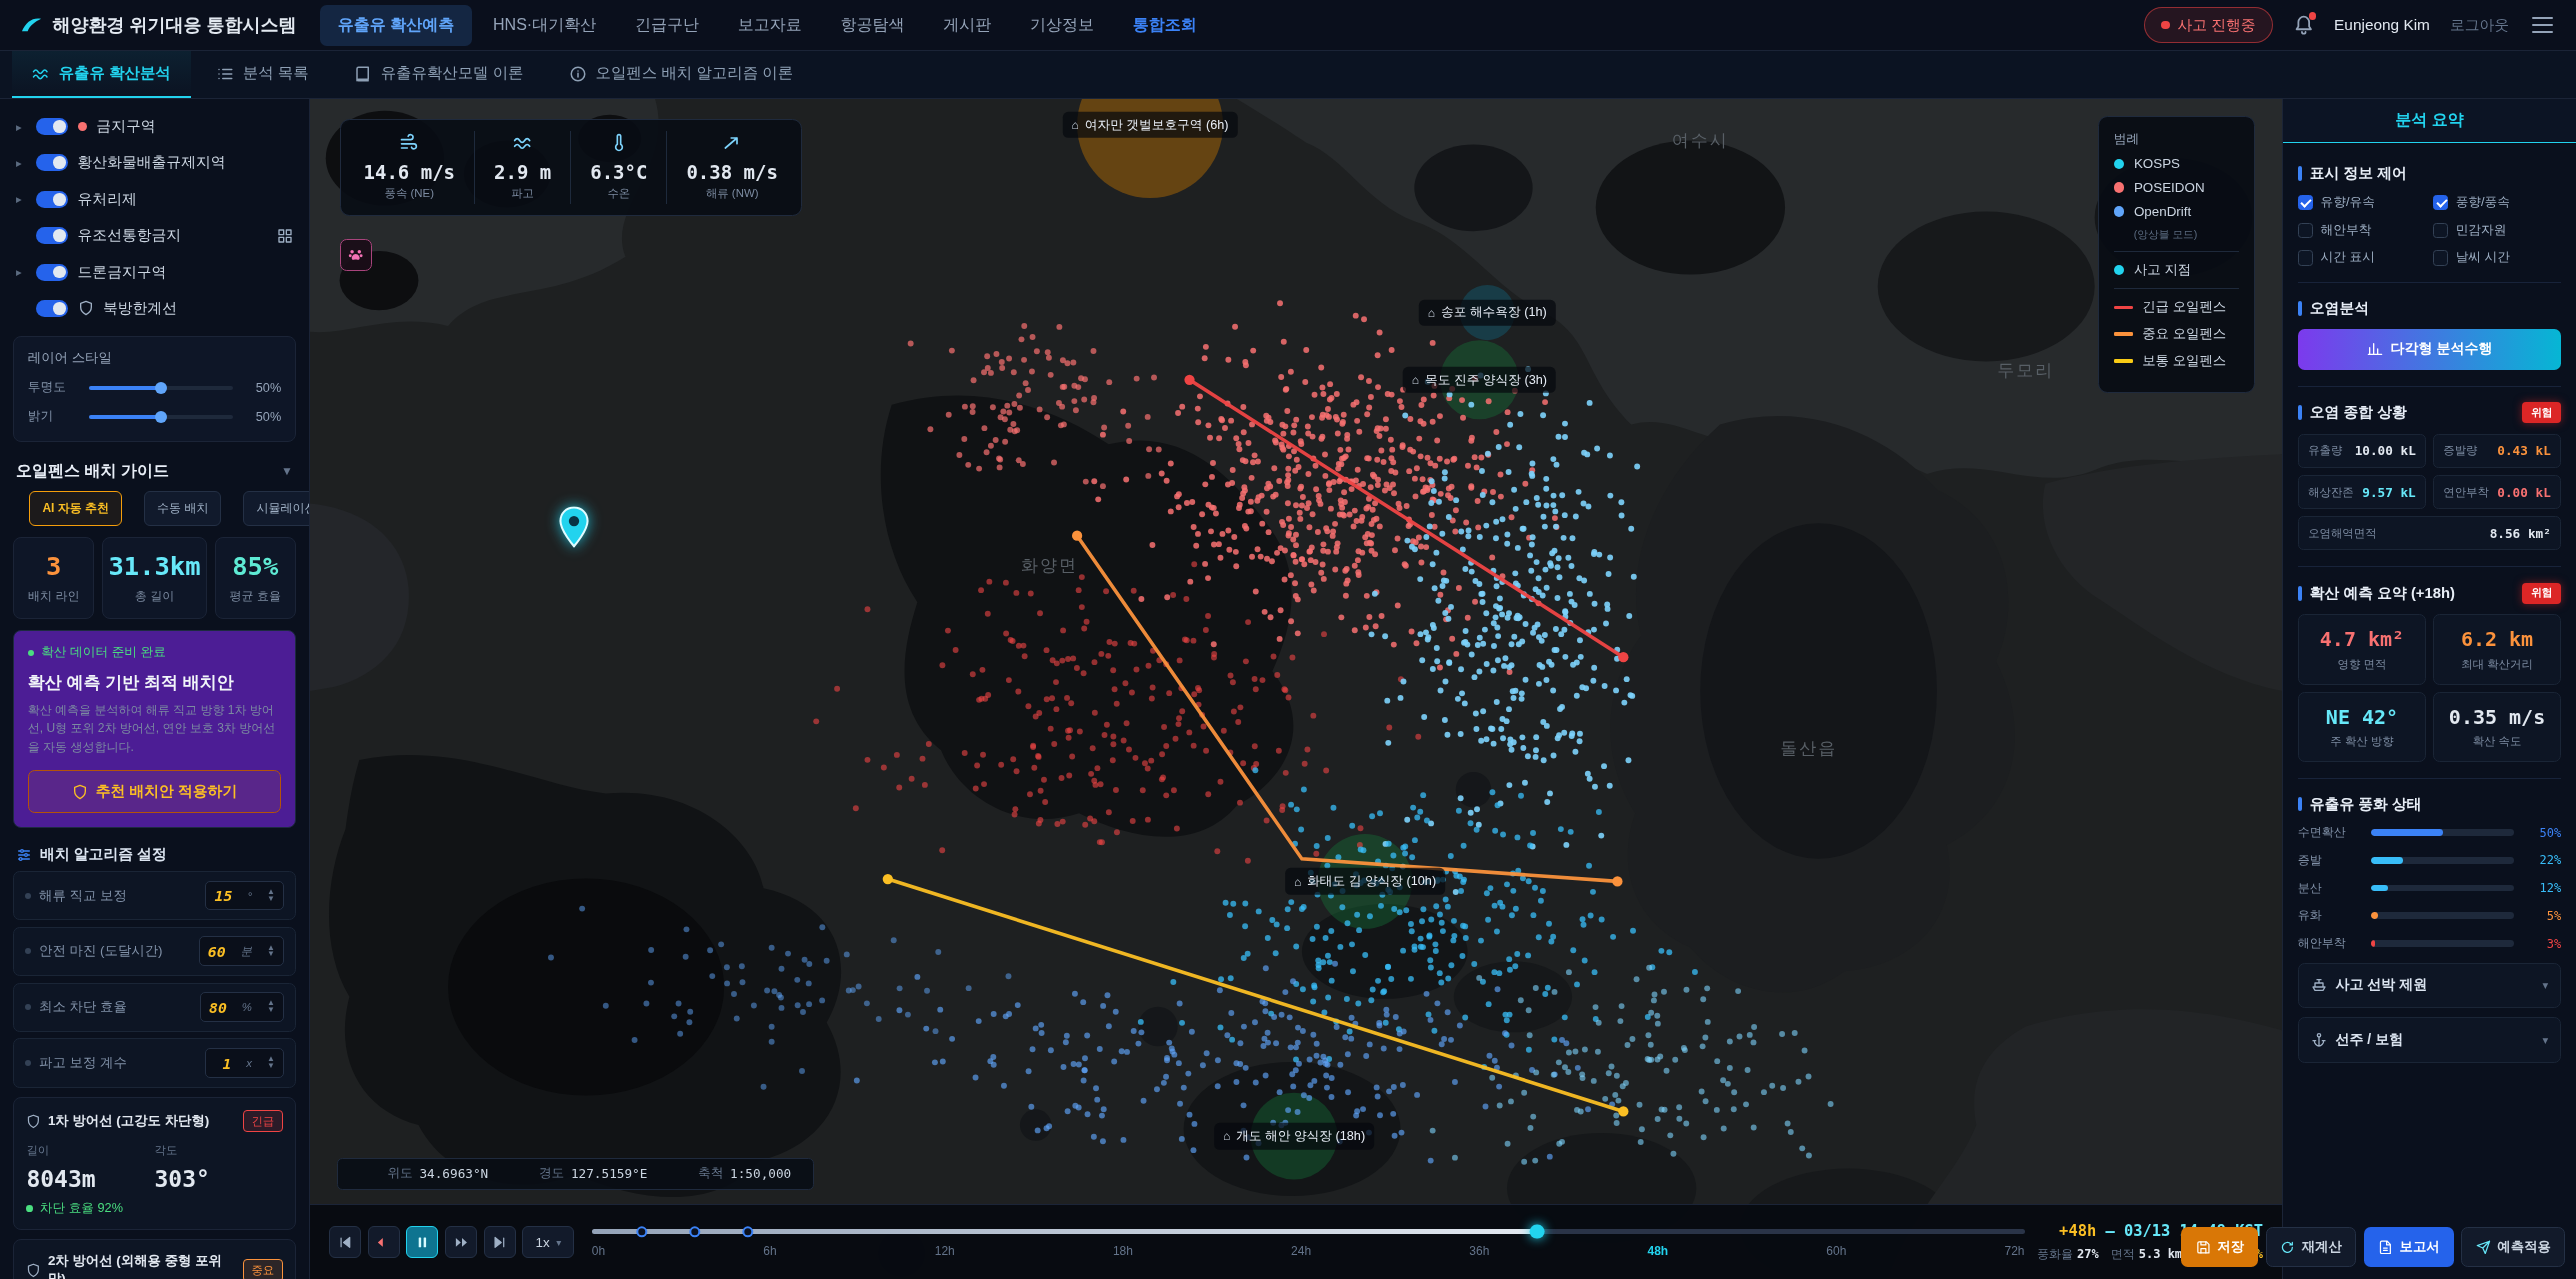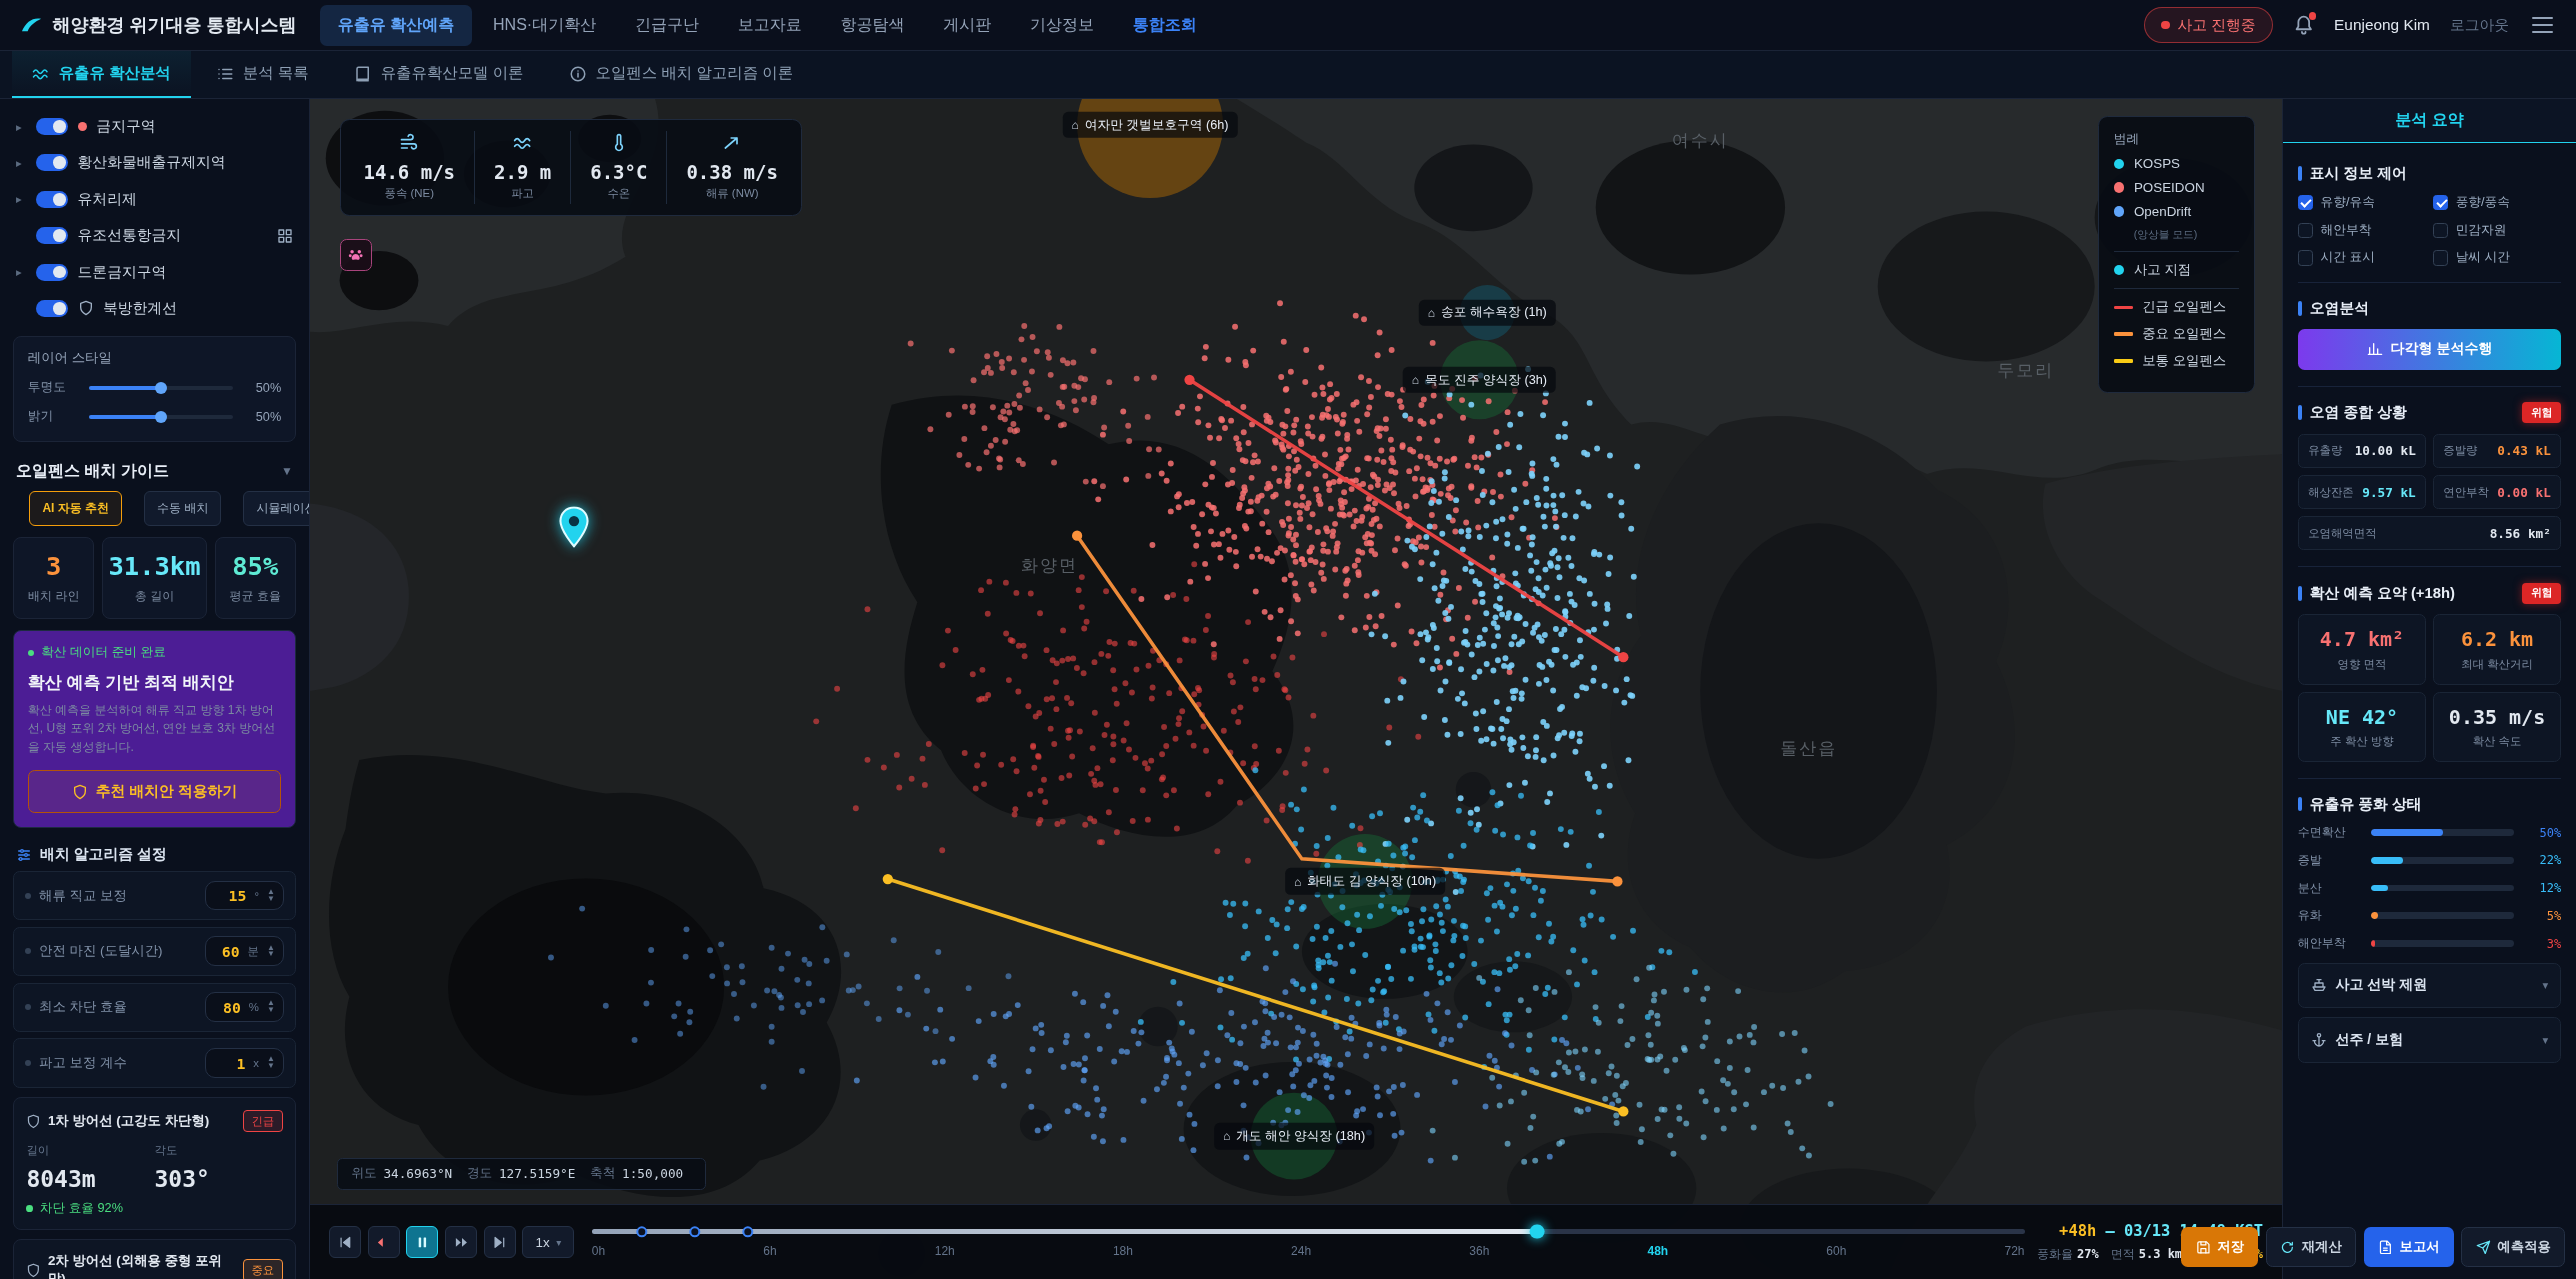--- a/index.html
+++ b/index.html
@@ -80,21 +80,21 @@
   .plan-title { font-size:17px; font-weight:bold; margin:9.4px 0 6.7px; color:#f1f5f9; }
   .plan-desc { font-size:12px; color:#7c8ba1; line-height:1.55; }
   .apply-btn { margin-top:13.4px; width:100%; padding:11.4px; border-radius:6.7px; background:rgba(245,158,11,.08); border:1.3px solid #b45309; color:#fbbf24; font-size:14.8px; font-weight:bold; display:flex; gap:8px; justify-content:center; align-items:center; }
   .apply-btn .ico { width:16px; height:16px; }
 
   .algo-head { display:flex; gap:8px; align-items:center; font-size:14.8px; font-weight:bold; margin:17.4px 2.7px 5.4px; color:#dbe4f0; }
   .algo-head .ico { color:#3b82f6; width:16px; height:16px; }
   .algo-row { display:flex; justify-content:space-between; align-items:center; background:#0d1524; border:0.7px solid #1a2536; border-radius:6.7px; padding:8.7px 10.7px; margin:6.7px 0; }
   .algo-label { color:#8191a8; font-size:13.4px; display:flex; gap:8px; align-items:center; }
   .algo-label .d { width:6px; height:6px; border-radius:50%; background:#334155; }
-  .algo-input { display:flex; align-items:center; gap:8px; background:#0a0f1a; border:0.7px solid #243045; border-radius:10px; padding:5.4px 8px; min-width:79px; justify-content:flex-end; }
+  .algo-input { display:flex; align-items:center; gap:15px; background:#0a0f1a; border:0.7px solid #243045; border-radius:5px; padding:5.4px 8px; min-width:79px; justify-content:flex-end;font-style:italic; }
   .algo-val { color:#fbbf24; font-family:"DejaVu Sans Mono",monospace; font-size:14.8px; font-weight:bold; }
   .algo-unit { color:#64748b; font-size:11.4px; }
   .spin { display:flex; flex-direction:column; color:#64748b; font-size:8px; line-height:.85; }
 
   .fence-card { background:#0d1524; border:0.7px solid #1b2437; border-radius:8px; padding:12px; margin:9.4px 0; }
   .fc-head { display:flex; justify-content:space-between; align-items:center; gap:5.4px; }
   .fc-title { display:flex; gap:6.7px; align-items:center; font-size:13.4px; font-weight:bold; color:#e2e8f0; }
   .fc-title .ico { width:14.8px; height:14.8px; color:#9fb0c5; }
   .fc-badge { font-size:11.4px; border:0.7px solid; border-radius:4px; padding:2.7px 7.4px; flex:none; }
   .fc-grid { display:grid; grid-template-columns:1fr 1fr; margin:10.7px 0 8px; }
@@ -124,21 +124,21 @@
   .legend-div { height:0.7px; background:#1e293b; margin:9.4px 0; }
   .legend-line { width:19px; height:3.4px; border-radius:1.3px; flex:none; }
 
   .site-marker { position:absolute; transform:translate(-50%,-50%); display:flex; gap:6px; align-items:center; background:rgba(5,8,14,.72); border-radius:5.4px; padding:4.7px 8.7px; font-size:12.7px; color:#e8eef7; white-space:nowrap; z-index:4; }
   .sm-ico { color:#cbd5e1; font-size:12px; }
   .place-label { position:absolute; transform:translate(-50%,-50%); color:#585f66; font-size:17px; letter-spacing:2px; z-index:2; white-space:nowrap; }
   .incident-pin { position:absolute; transform:translate(-50%,-92%); z-index:5; width:31px; }
   .incident-pin svg { width:100%; filter:drop-shadow(0 0 6.7px rgba(34,211,238,.8)); }
 
   .coords { position:absolute; left:27px; bottom:89px; background:rgba(8,12,20,.88); border:0.7px solid #1f2a3d; border-radius:5.4px; padding:6.7px 13.4px; font-family:"DejaVu Sans Mono",monospace; font-size:12.7px; z-index:5; display:flex; gap:6.7px; align-items:center; }
-  .coords .k { color:#64748b; } .coords .v { color:#cbd5e1; margin-right:8px; }
+  .coords .k { color:#64748b;margin-left:36px; } .coords .v { color:#cbd5e1; margin-right:8px; }
 
   
   .timeline { position:absolute; left:0; right:0; bottom:0; height:75px; background:rgba(7,10,17,.96); border-top:0.7px solid #1b2437; display:flex; align-items:center; padding:0 19px; gap:17.4px; z-index:6; }
   .tl-controls { display:flex; gap:6.7px; align-items:center; flex:none; }
   .tl-btn { width:32px; height:32px; border-radius:6px; background:#121a2a; border:0.7px solid #243045; color:#9fb0c5; display:flex; align-items:center; justify-content:center; }
   .tl-btn .ico { width:14.8px; height:14.8px; }
   .tl-btn.pause { background:#0e7490; border-color:#22d3ee; color:#d7fbff; }
   .tl-btn.rew { color:#f87171; }
   .tl-speed { display:flex; gap:6.7px; align-items:center; padding:0 12px; height:32px; border-radius:6px; background:#121a2a; border:0.7px solid #243045; color:#cbd5e1; font-size:13.4px; cursor:pointer; }
   .tl-speed .caret { color:#64748b; font-size:10px; }

